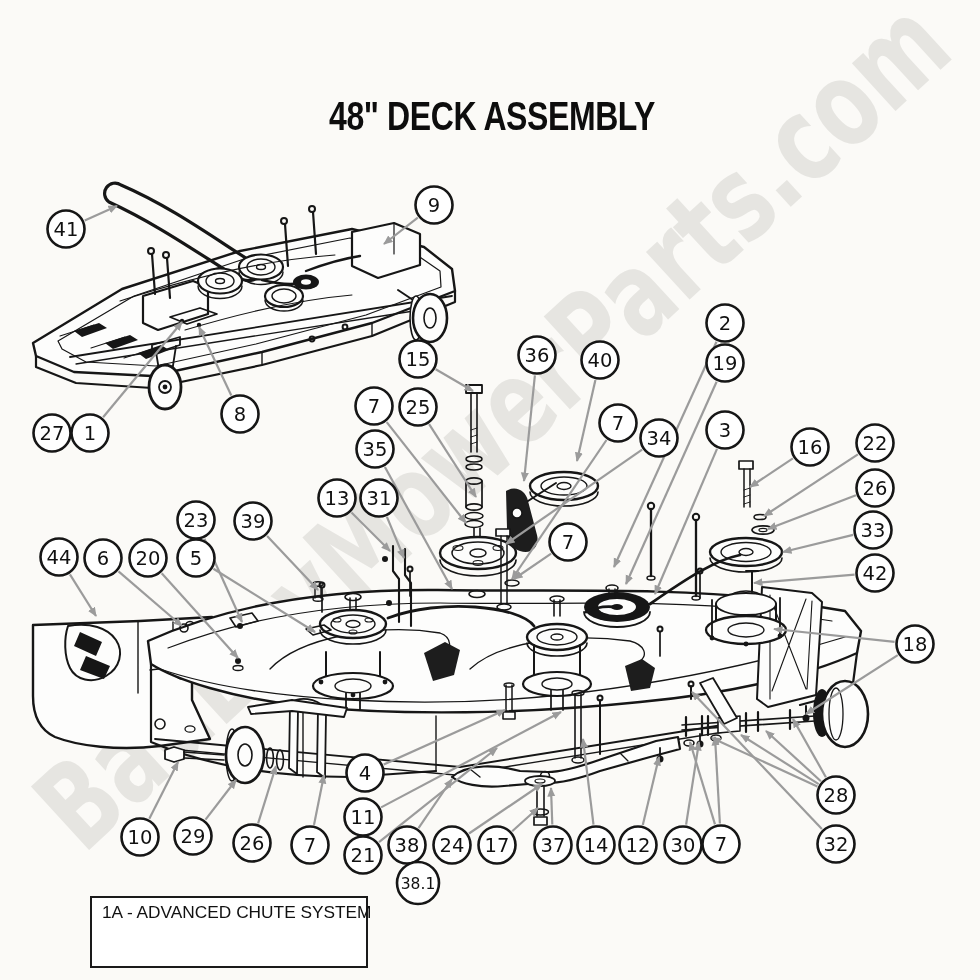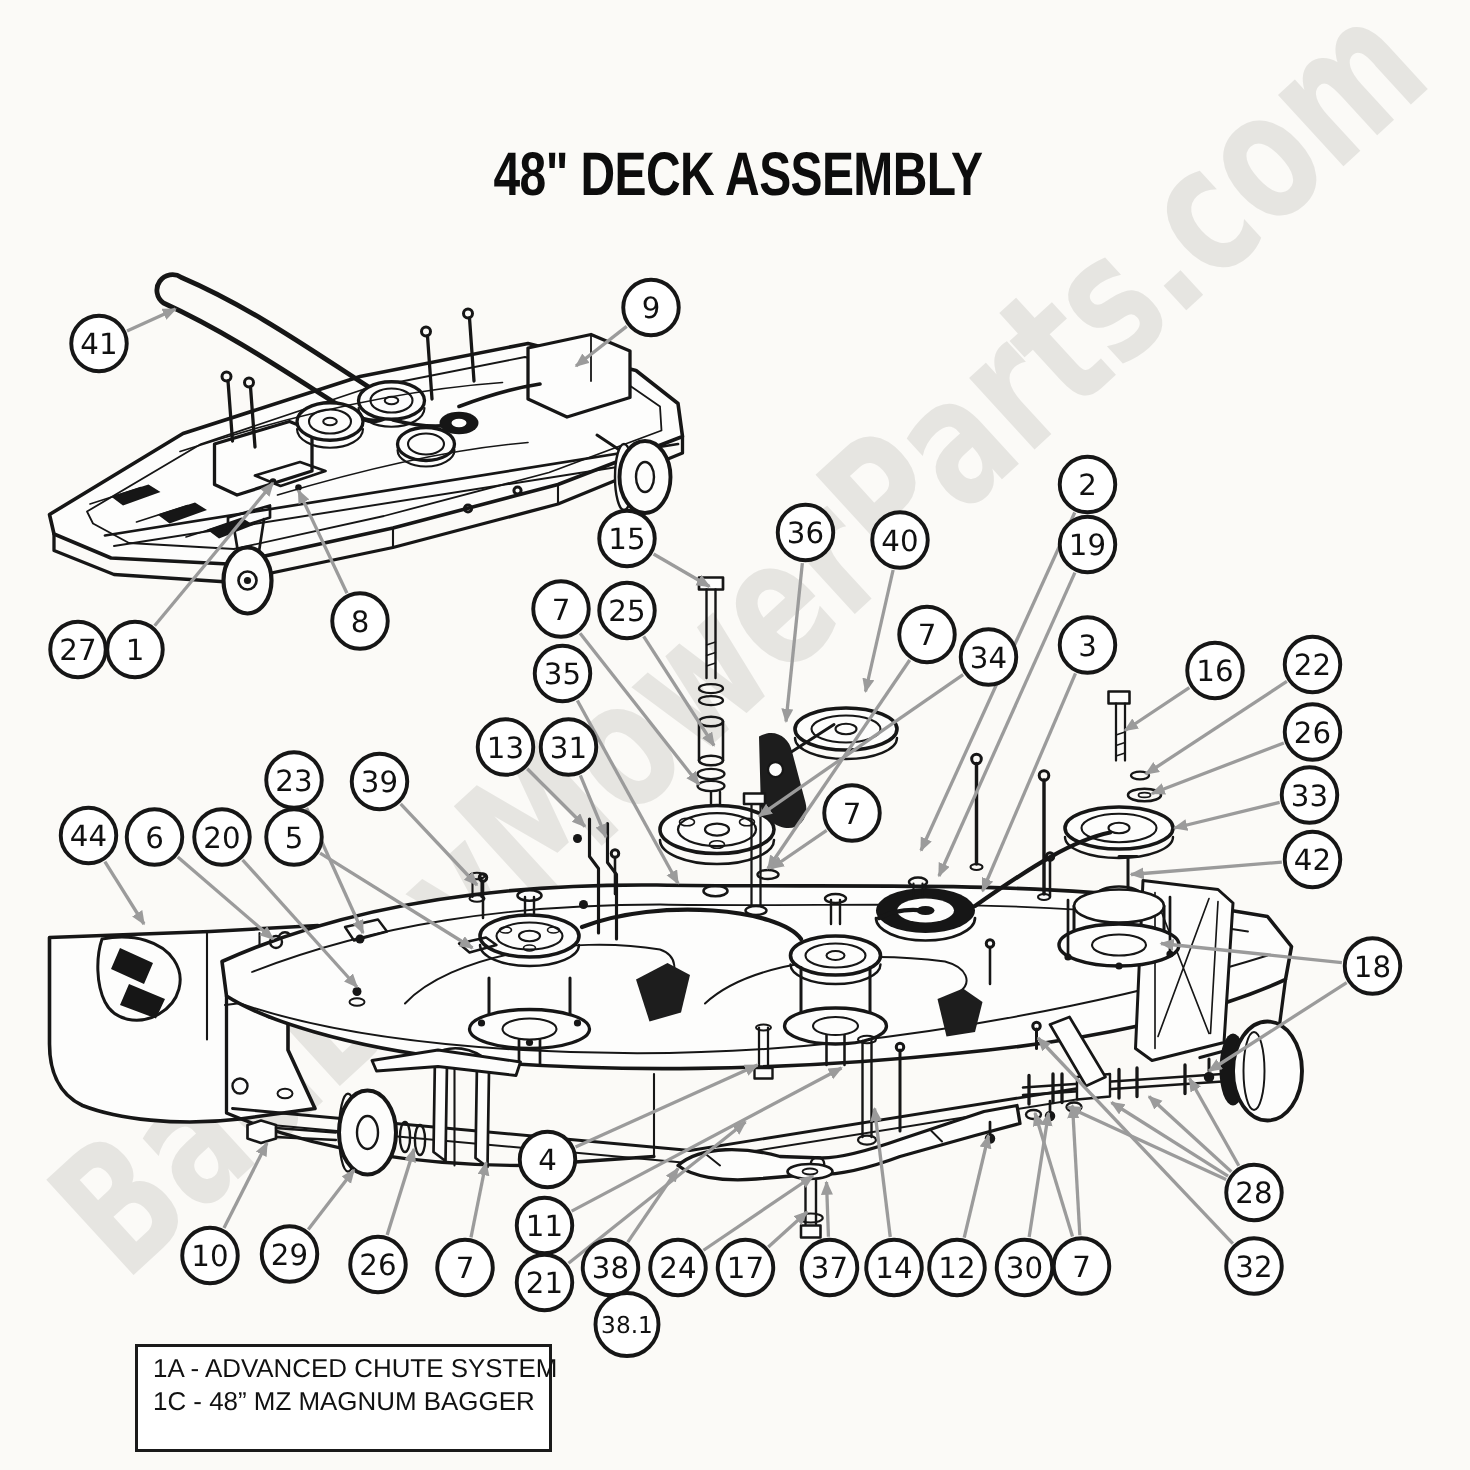--- a/index.html
+++ b/index.html
@@ -523,15 +523,14 @@
         </g>
         <g>
           <circle cx="836" cy="844" r="18.5" fill="#ffffff" stroke="#161616" stroke-width="2.6"></circle>
           <text x="836" y="851" text-anchor="middle" font-family="DejaVu Sans, sans-serif" font-size="19.5" fill="#111111">32</text>
         </g>
       </g>
 </svg>
 
 <div id="legend-box">
   <span class="legend-line">1A - ADVANCED CHUTE SYSTEM</span>
-  <span class="legend-line">1C - 48” MZ MAGNUM BAGGER</span>
 </div>
 </div>
 
 </body></html>

